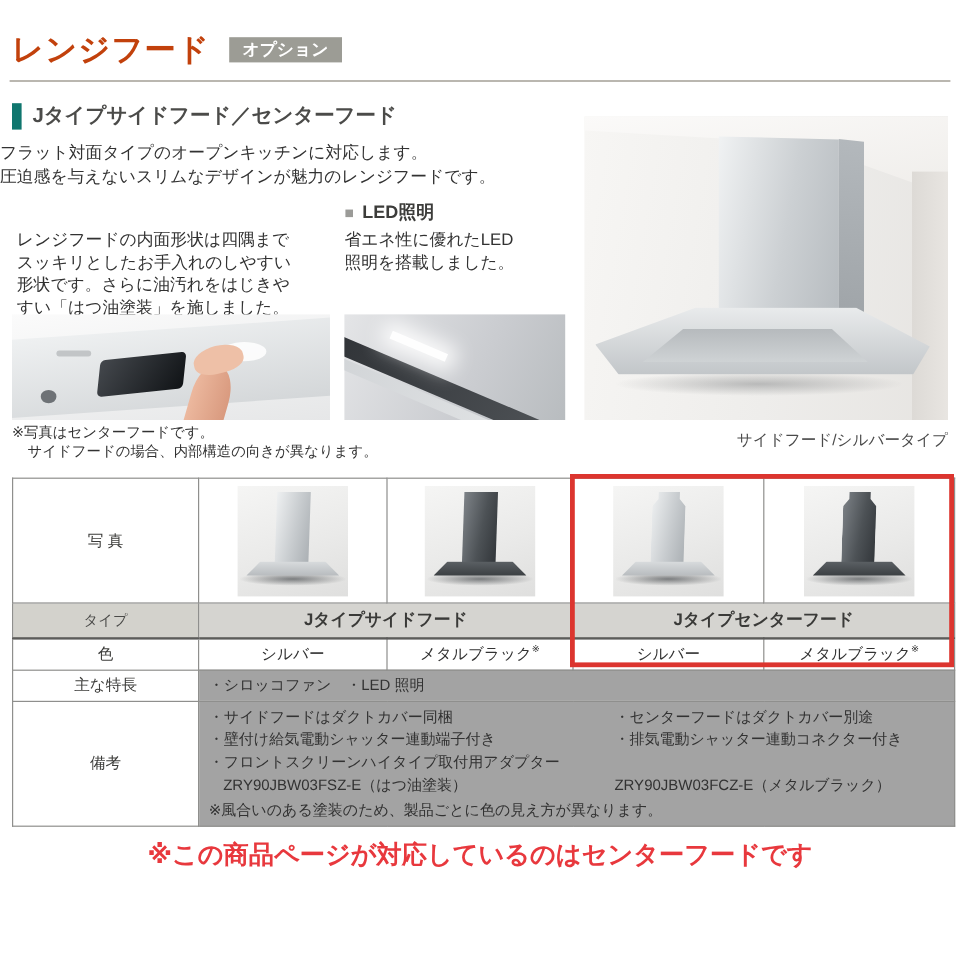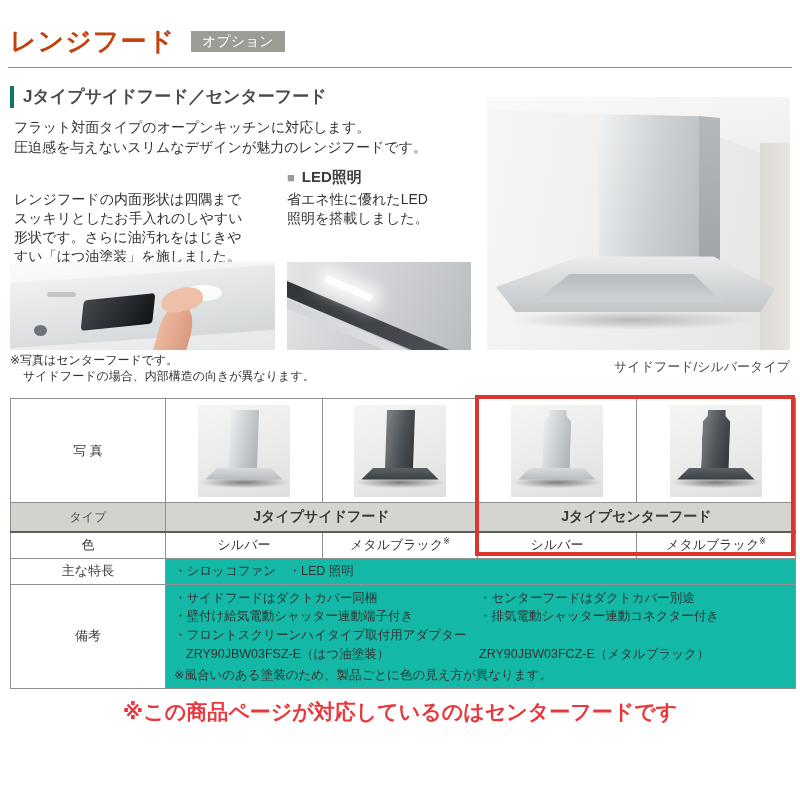--- a/index.html
+++ b/index.html
@@ -3,27 +3,27 @@
 <meta charset="utf-8">
 <style>
   * { margin:0; padding:0; box-sizing:border-box; }
   html,body { background:#fff; }
   body { font-family:"Liberation Sans","DejaVu Sans",sans-serif; color:#323232; }
   .page { position:relative; width:800px; height:800px; background:#fff; overflow:hidden; }
 
   
   .title-row { position:absolute; left:10px; top:24px; display:flex; align-items:center; gap:16px; }
   .page-title { font-size:26px; font-weight:bold; color:#c2410c; letter-spacing:1px; }
-  .badge { font-size:14px; color:#fff; background:#9c9c95; padding:2px 11px; line-height:1.2; }
+  .badge { font-size:14px; color:#fff; background:#9c9c95; padding:2px 11px; line-height:1.2;font-weight:bold; }
   .rule { position:absolute; left:8px; right:8px; top:67px; height:1px; background:#8d887c; border:0; }
 
   
   .sec { position:absolute; left:10px; top:86px; font-size:17px; font-weight:bold; color:#4b4b49;
-         border-left:4px solid #0f766e; padding-left:9px; line-height:1.3; }
-  .intro { position:absolute; left:14px; top:118px; font-size:14px; line-height:1.4; }
+         border-left:8px solid #0f766e; padding-left:9px; line-height:1.3; }
+  .intro { position:absolute; left:0; top:118px; font-size:14px; line-height:1.4; }
 
   .feat-title { position:absolute; font-size:15px; font-weight:bold; color:#3c3c3a; }
   .feat-title .sq { color:#9b9b98; font-size:13px; margin-right:7px; }
   .feat-body { position:absolute; font-size:14px; line-height:1.36; }
   .fb1 { left:14px; top:190px; width:234px; }
   .fb2 { left:287px; top:190px; width:152px; }
 
   
   .img-clean { position:absolute; left:10px; top:262px; width:265px; height:88px; overflow:hidden;
                background:linear-gradient(170deg,#fbfbfb,#e6e7e8); }
@@ -77,24 +77,24 @@
   
   .spec { position:absolute; left:10px; top:398px; width:785px; border-collapse:collapse; table-layout:fixed; }
   .spec th,.spec td { border:1px solid #8f8f8d; }
   .spec th { background:#d5d4d0; font-size:14px; font-weight:bold; color:#3a3a38;
              padding:5px 2px; border-bottom:2px solid #5c5c5a; }
   .spec th.type-h { font-size:12px; font-weight:normal; color:#4a4a48; background:#d3d2cc; }
   .spec td.lab { text-align:center; font-size:13px; color:#3c3c3a; background:#fff; }
   .photo-cell { height:104px; text-align:center; vertical-align:middle; background:#fff; }
   .color-cell { height:26px; text-align:center; font-size:13px; background:#fff; }
   .color-cell sup { font-size:8px; }
-  .wide-cell { font-size:12.5px; padding:4px 8px; background:#14b8a6; }
+  .wide-cell { font-size:12.5px; padding:4px 8px; background:#a3a3a3; }
   .feat-cell { height:24px; }
   .rem-cell  { vertical-align:top; }
-  .rl { display:flex; line-height:1.5; }
+  .rl { display:flex; line-height:1.5;gap:33px; }
   .rl .l { width:305px; flex:0 0 auto; }
   .rl .indent { padding-left:12px; }
   .rem-note { margin-top:2px; line-height:1.5; }
 
   
   .hoodbox { position:relative; width:92px; height:92px; margin:0 auto; overflow:hidden;
              background:linear-gradient(160deg,#f5f5f4 0%,#eaeae9 55%,#dfdfde 100%); }
   .hb-chimney { position:absolute; left:35%; top:6%; width:30%; height:64%; transform:skewX(-2deg); }
   .silver .hb-chimney { background:linear-gradient(100deg,#eef0f1 0%,#c8cccf 55%,#abb0b4 100%); }
   .black  .hb-chimney { background:linear-gradient(100deg,#7e8388 0%,#4d5256 55%,#32363a 100%); }

